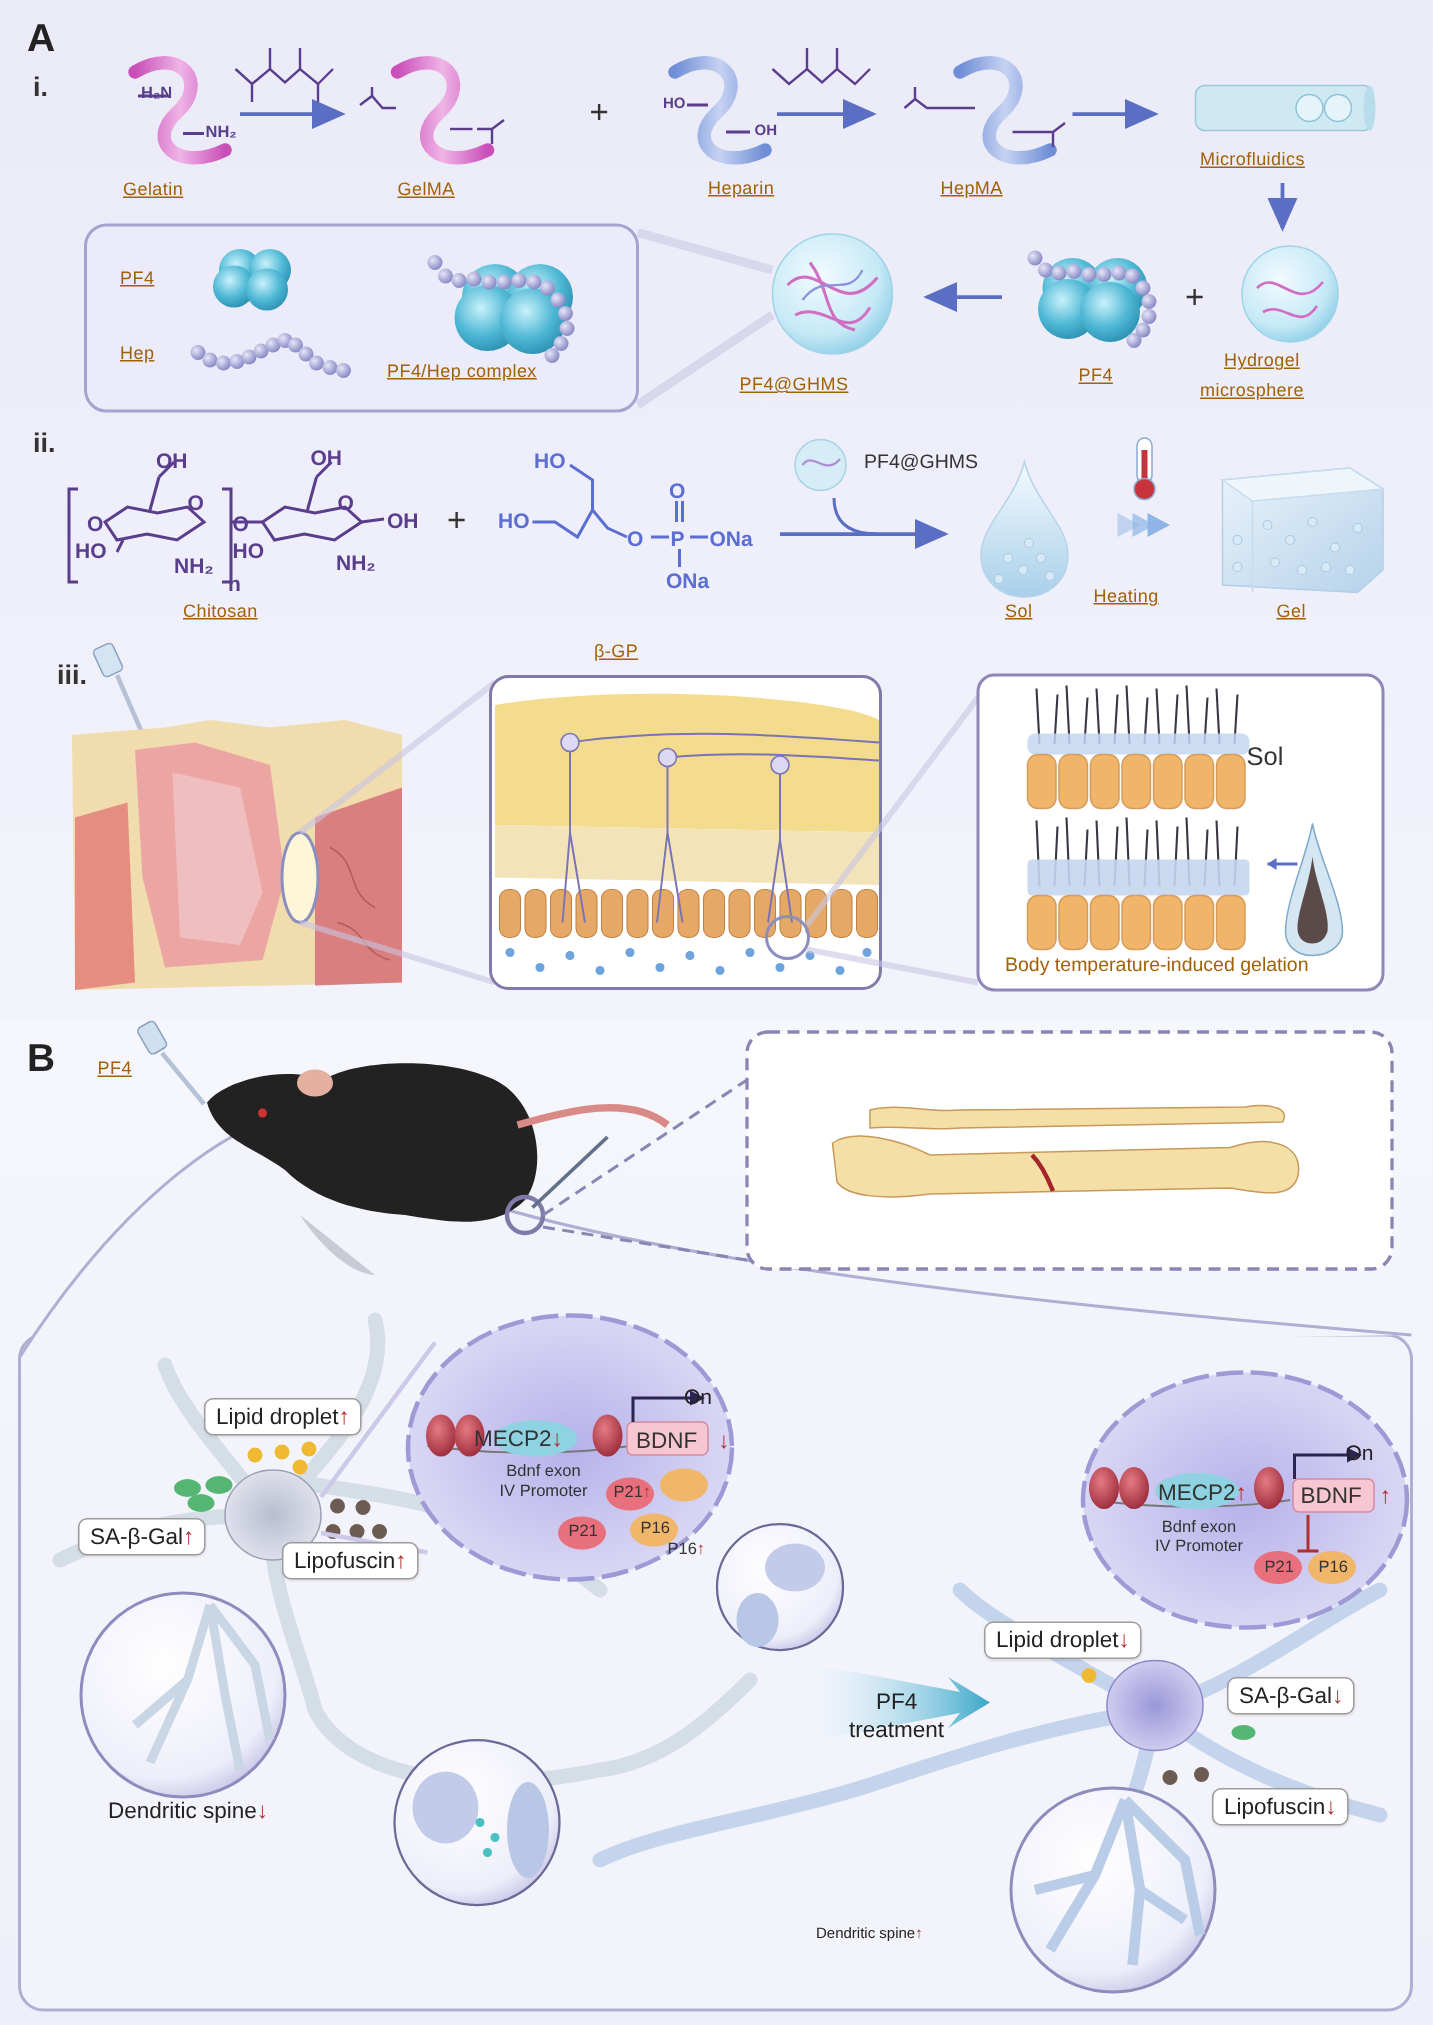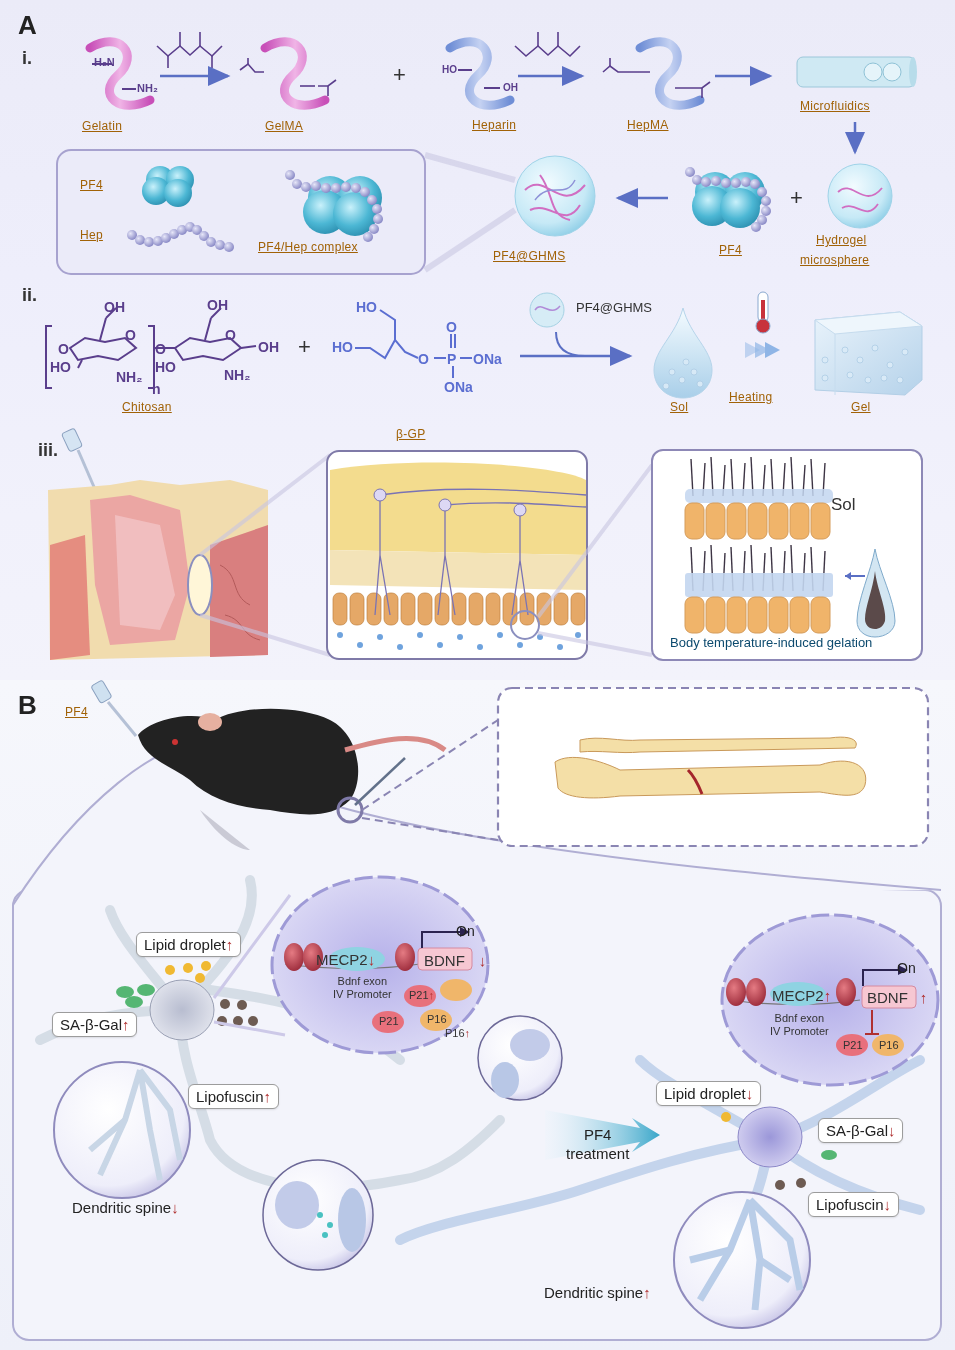--- a/index.html
+++ b/index.html
@@ -467,21 +467,21 @@
       </g>
     </g>
     <line x1="212" y1="125" x2="192" y2="125" stroke="#5a6fc4" stroke-width="2"></line>
     <path d="M192,125 L198,121 L198,129 Z" fill="#5a6fc4"></path>
     <g>
       <path d="M222,98 C226,120 242,150 242,170 C242,180 232,186 222,186 C212,186 204,180 204,170 C204,150 218,120 222,98 Z" fill="#d3e6f2" stroke="#7faacb"></path>
       <path d="M222,120 C224,138 234,158 232,170 C230,176 226,178 222,178 C216,178 212,174 212,168 C212,156 220,138 222,120 Z" fill="#5b4a4a"></path>
     </g>
   </svg>
   <div class="abs" style="left:178px;top:44px;font-size:17px;color:#333;">Sol</div>
-  <div class="abs" style="left:17px;top:184px;font-size:13px;color:#0c4a6e;white-space:nowrap;">Body temperature-induced gelation</div>
+  <div class="abs" style="left:17px;top:184px;font-size:13px;color:#a16207;white-space:nowrap;">Body temperature-induced gelation</div>
 </div>
 
 <div class="panel-letter" style="left:18px;top:690px;">B</div>
 <div class="lbl" style="left:65px;top:705px;">PF4</div>
 
 <svg class="abs" style="left:0;top:680px;" width="955" height="670">
   <defs>
     <radialGradient id="nucG" cx="0.5" cy="0.5" r="0.6">
         <stop offset="0" stop-color="#b6b1ea"></stop>
         <stop offset="1" stop-color="#e0def6"></stop>
@@ -671,24 +671,24 @@
 <div class="abs" style="left:897px;top:960px;font-size:14px;color:#222;">On</div>
 <div class="abs" style="left:770px;top:1012px;font-size:11px;color:#333;text-align:center;line-height:13px;">
   <div>Bdnf exon</div>
   <div>IV Promoter</div>
 </div>
 <div class="abs" style="left:843px;top:1039px;font-size:11px;color:#333;">P21</div>
 <div class="abs" style="left:879px;top:1039px;font-size:11px;color:#333;">P16</div>
 
 <div class="tag" style="left:136px;top:932px;"><span>Lipid droplet</span><span class="up">↑</span></div>
 <div class="tag" style="left:52px;top:1012px;"><span>SA-β-Gal</span><span class="up">↑</span></div>
-<div class="tag" style="left:188px;top:1084px;"><span>Lipofuscin</span><span class="up">↑</span></div>
+<div class="tag" style="left:188px;top:1028px;"><span>Lipofuscin</span><span class="up">↑</span></div>
 <div class="abs" style="left:72px;top:1199px;font-size:15px;color:#222;"><span>Dendritic spine</span><span class="up">↓</span></div>
 
 <div class="abs" style="left:566px;top:1125px;font-size:15px;color:#222;text-align:center;line-height:19px;">
   <div>PF4</div>
   <div>treatment</div>
 </div>
 
 <div class="tag" style="left:656px;top:1081px;"><span>Lipid droplet</span><span class="up">↓</span></div>
 <div class="tag" style="left:818px;top:1118px;"><span>SA-β-Gal</span><span class="up">↓</span></div>
 <div class="tag" style="left:808px;top:1192px;"><span>Lipofuscin</span><span class="up">↓</span></div>
-<div class="abs" style="left:544px;top:1284px;font-size:15px;color:#222;"><span>Dendritic spine</span><span class="up">↑</span></div>
+<div class="abs" style="left:544px;top:1284px;font-size:10px;color:#222;"><span>Dendritic spine</span><span class="up">↑</span></div>
 
 </body></html>

